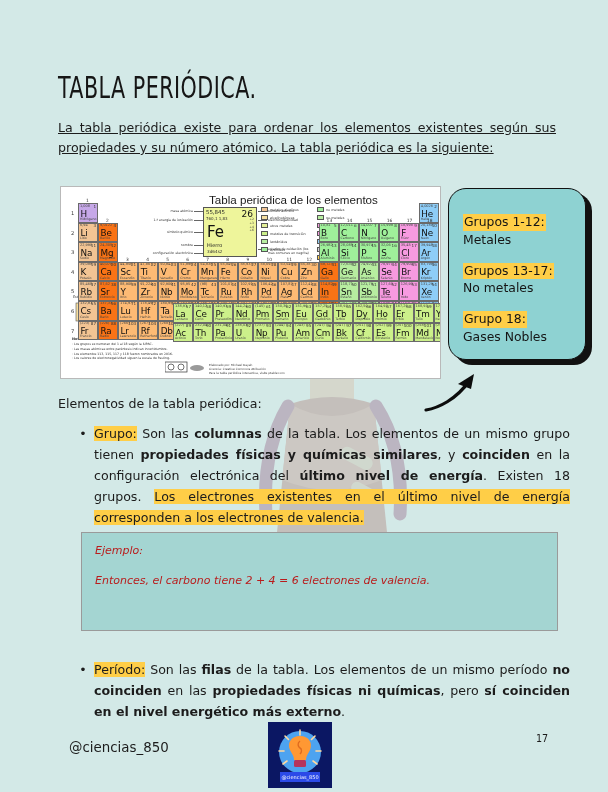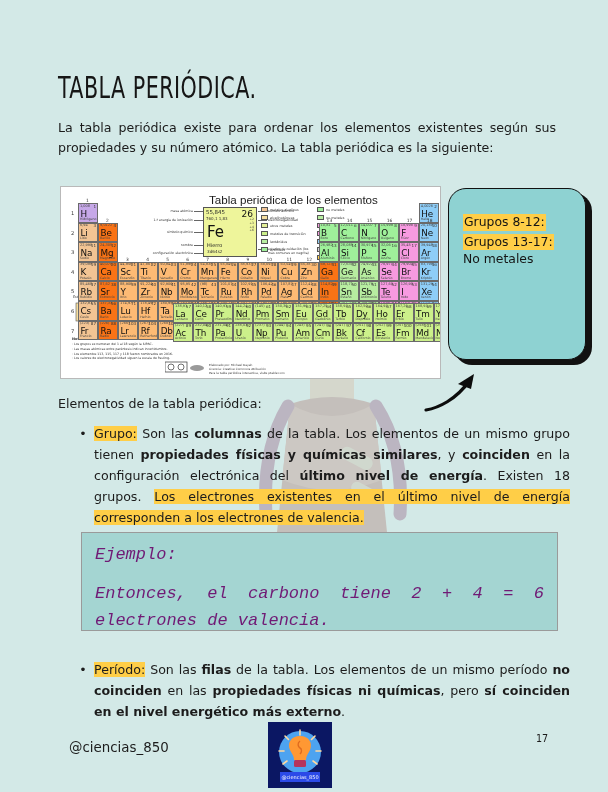--- a/index.html
+++ b/index.html
@@ -43,20 +43,21 @@
   }
 
   #intro-para {
     position: absolute;
     left: 58px; top: 118px;
     width: 498px;
     font-size: 12.6px;
     line-height: 1.62;
     text-align: justify;
     color: #1c1c1c;
+    text-decoration: underline;
   }
 
   
   #pt-frame {
     position: absolute;
     left: 60px; top: 186px;
     width: 381px; height: 193px;
     background: #ffffff;
     border: 1px solid #b9b9b9;
     overflow: hidden;
@@ -251,26 +252,25 @@
   #ejemplo {
     position: absolute;
     left: 81px; top: 532px;
     width: 477px; height: 99px;
     background: #a4d5d2;
     border: 1px solid #9a9a9a;
     padding: 9px 13px;
     z-index: 2;
   }
   #ejemplo p {
-    font-size: 17px;
+    font-size: 11px;
     font-style: italic;
     line-height: 1.55;
-    color: #701a75;
+    color: #b91c1c;
     text-align: justify;
-    font-family: Liberation Mono, monospace;
   }
   #ejemplo .sp { height: 13px; }
   sup { font-size: 0.68em; }
 
   
   #handle {
     position: absolute;
     left: 69px; top: 740px;
     font-size: 13.4px;
     color: #1c1c1c;
@@ -1171,22 +1171,23 @@
             <span class="z">102</span>
             <span class="sym">No</span>
             <span class="nm">Nobelio</span>
           </div>
         </div>
     </div>
   </div>
 
   <div id="callout-shadow"></div>
   <div id="callout">
-      <div><span class="grp-head">Grupos 8-12:</span></div>
+      <div><span class="grp-head">Grupos 1-12:</span><div class="grp-sub">Metales</div></div>
       <div><span class="grp-head">Grupos 13-17:</span><div class="grp-sub">No metales</div></div>
+      <div><span class="grp-head">Grupo 18:</span><div class="grp-sub">Gases Nobles</div></div>
     </div>
 
   <svg id="arrow-svg" width="56" height="42" viewBox="0 0 56 42">
     <path d="M2 38 C14 36 32 28 46 8" stroke="#0c0c0c" stroke-width="3.2" fill="none" stroke-linecap="round"></path>
     <path d="M50 2 L34 12 L47 17 Z" fill="#0c0c0c"></path>
   </svg>
 
   <div id="elem-line">Elementos de la tabla periódica:</div>
 
   <div class="bullet-row" id="bullet-grupo">

